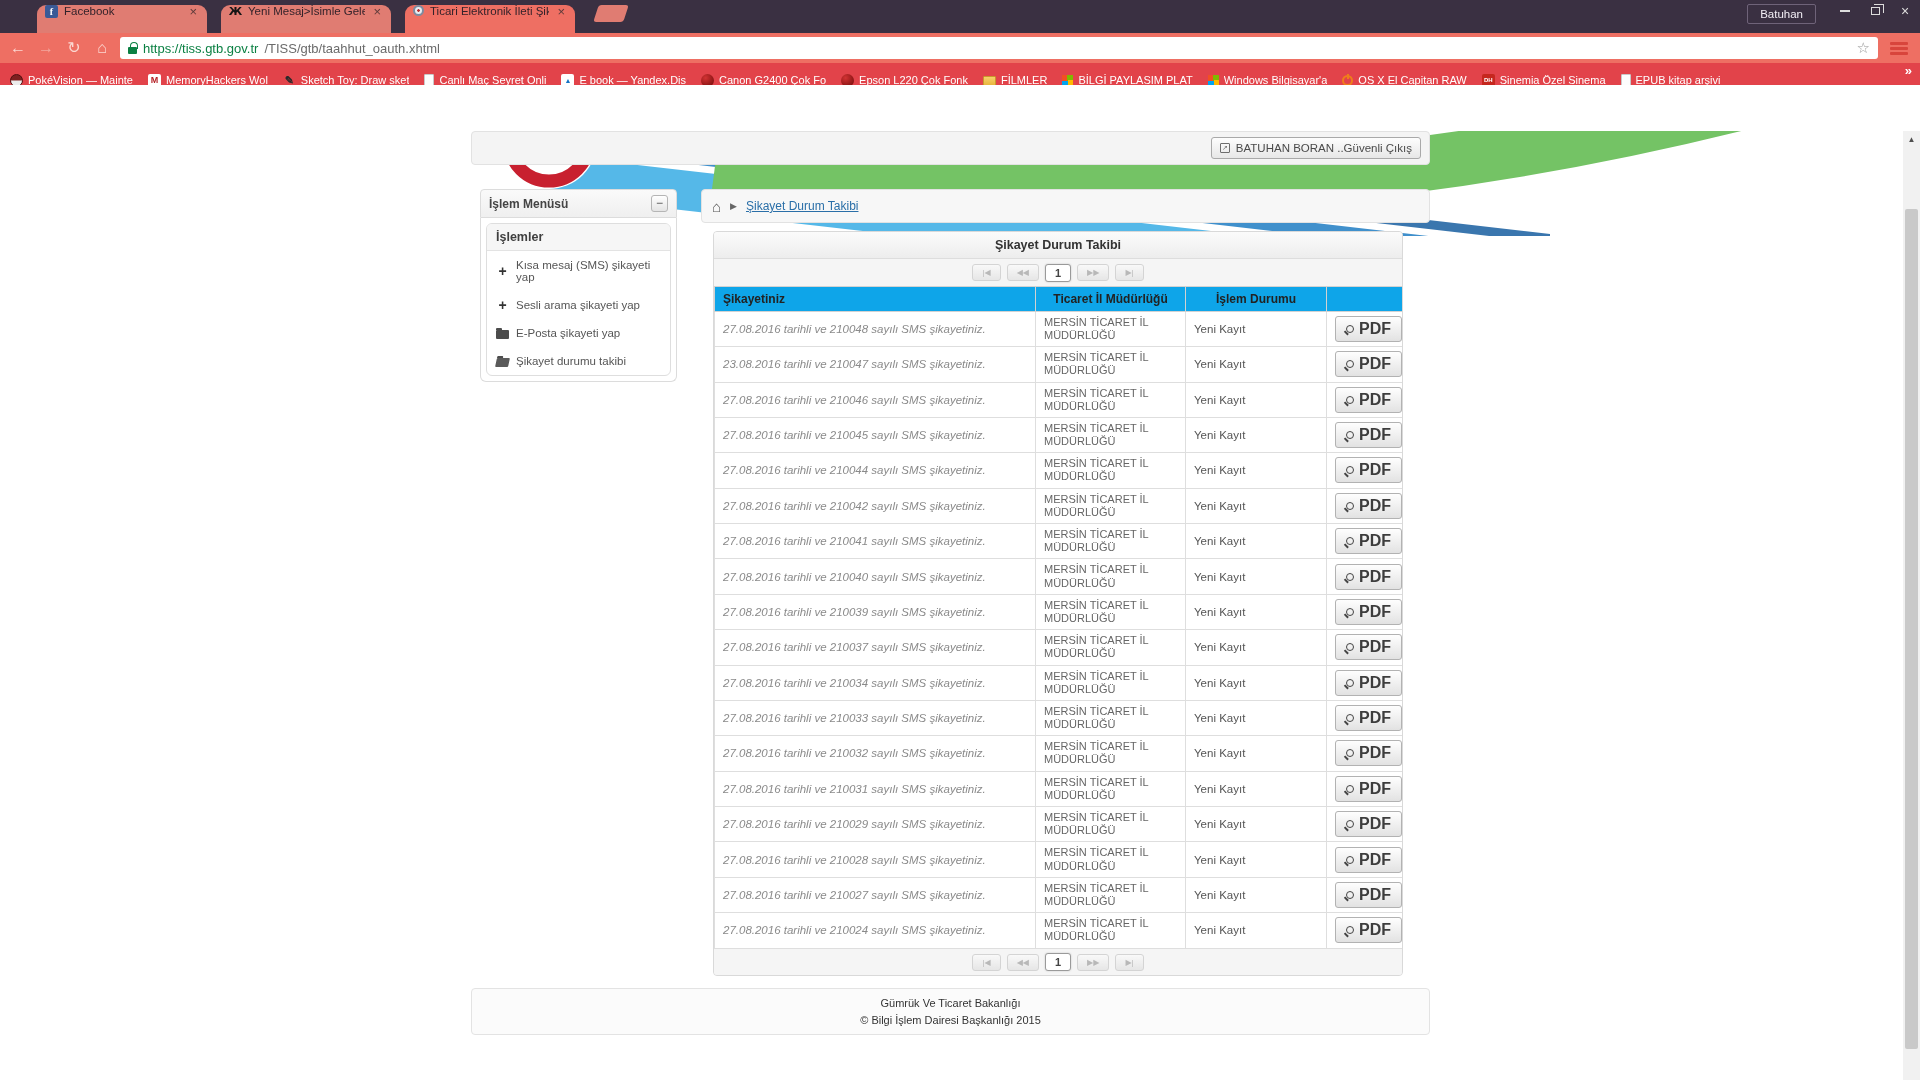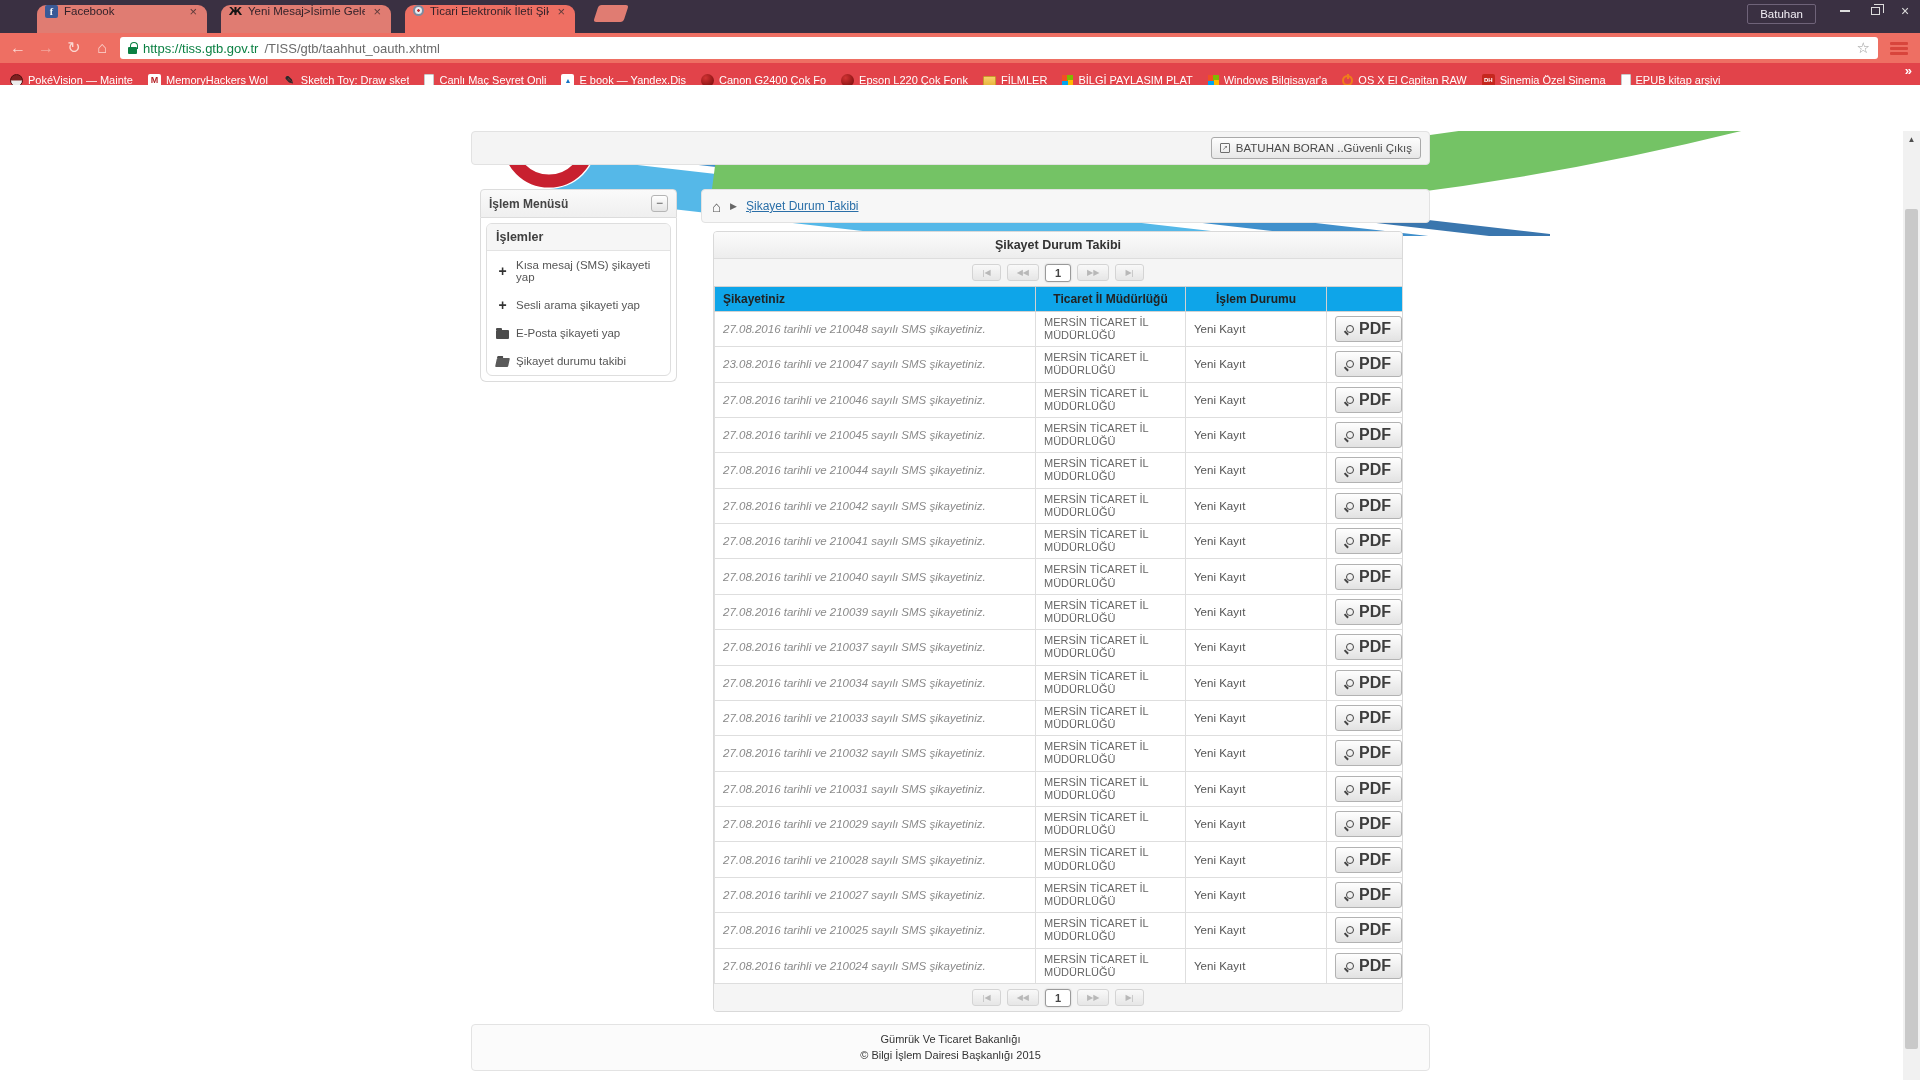--- a/index.html
+++ b/index.html
@@ -550,31 +550,20 @@
                   <td class="td-office">MERSİN TİCARET İL MÜDÜRLÜĞÜ</td>
                   <td class="td-status">Yeni Kayıt</td>
                   <td class="td-action">
                     <button class="pdf-btn">
                       <span class="mag-ico"></span>
                       <span>PDF</span>
                     </button>
                   </td>
                 </tr>
 
-                <tr class="row">
-                  <td class="td-complaint">27.08.2016 tarihli ve 210025 sayılı SMS şikayetiniz.</td>
-                  <td class="td-office">MERSİN TİCARET İL MÜDÜRLÜĞÜ</td>
-                  <td class="td-status">Yeni Kayıt</td>
-                  <td class="td-action">
-                    <button class="pdf-btn">
-                      <span class="mag-ico"></span>
-                      <span>PDF</span>
-                    </button>
-                  </td>
-                </tr>
 
                 <tr class="row">
                   <td class="td-complaint">27.08.2016 tarihli ve 210024 sayılı SMS şikayetiniz.</td>
                   <td class="td-office">MERSİN TİCARET İL MÜDÜRLÜĞÜ</td>
                   <td class="td-status">Yeni Kayıt</td>
                   <td class="td-action">
                     <button class="pdf-btn">
                       <span class="mag-ico"></span>
                       <span>PDF</span>
                     </button>

